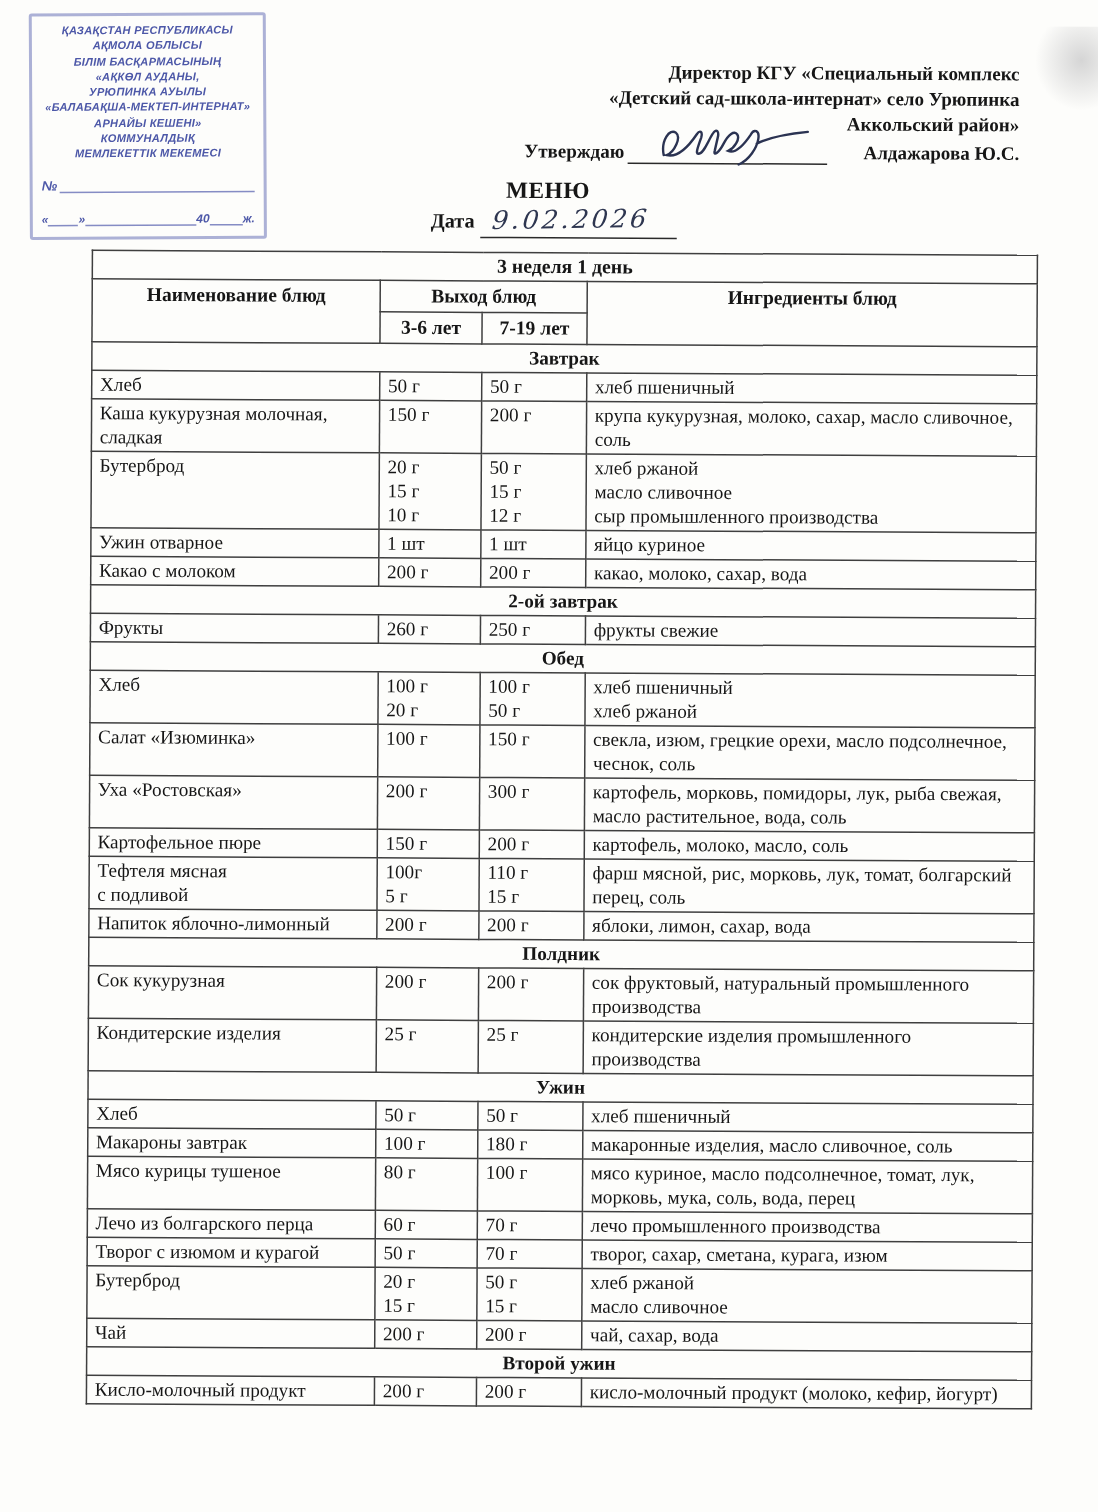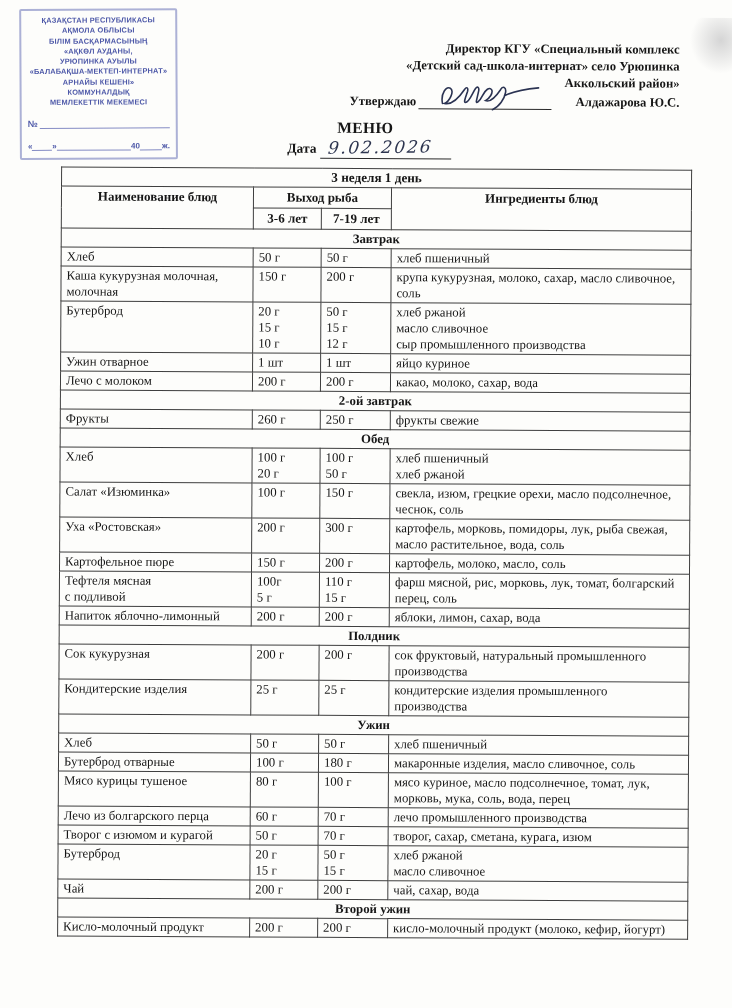--- a/index.html
+++ b/index.html
@@ -17,20 +17,21 @@
   .stamp{
     position:absolute;left:20px;top:10px;width:146px;
     padding:5px 4px 7px 4px;
     border:2px solid rgba(92,102,178,.5);
     border-radius:2px;
     transform:rotate(-.6deg);
     font-family:"Liberation Sans", sans-serif;
     font-weight:bold;
     color:#4d58a8;
     text-align:center;
+    font-style:italic;
   }
   .stamp-line{font-size:7.4px;line-height:10.3px;letter-spacing:.2px;}
   .stamp-no{display:flex;align-items:flex-end;margin-top:9px;font-size:9px;padding:0 2px;}
   .stamp-no .lbl{margin-right:2px;}
   .fill{flex:1;border-bottom:1px solid rgba(92,102,178,.75);height:10px;}
   .fill-fixed{border-bottom:1px solid rgba(92,102,178,.75);height:10px;display:inline-block;}
   .stamp-date{display:flex;align-items:flex-end;margin-top:11px;font-size:8px;padding:0 2px;}
   .stamp-date span{white-space:pre;}
 
   
@@ -153,21 +154,21 @@
           <col class="c2">
           <col class="c3">
           <col class="c4">
         </colgroup>
       <thead>
         <tr>
           <td colspan="4" class="wk">3 неделя  1 день</td>
         </tr>
         <tr>
           <th rowspan="2">Наименование блюд</th>
-          <th colspan="2">Выход рыба</th>
+          <th colspan="2">Выход блюд</th>
           <th rowspan="2">Ингредиенты блюд</th>
         </tr>
         <tr>
           <th>3-6 лет</th>
           <th>7-19 лет</th>
         </tr>
       </thead>
       <tbody>
           <tr>
             <td colspan="4" class="section-title">Завтрак</td>
@@ -182,21 +183,21 @@
             <td class="cell-portion">
               <div>50 г</div>
             </td>
             <td class="cell-ing">
               <div>хлеб пшеничный</div>
             </td>
           </tr>
           <tr>
             <td class="cell-name">
               <div>Каша кукурузная молочная,</div>
-              <div>молочная</div>
+              <div>сладкая</div>
             </td>
             <td class="cell-portion">
               <div>150 г</div>
             </td>
             <td class="cell-portion">
               <div>200 г</div>
             </td>
             <td class="cell-ing">
               <div>крупа кукурузная, молоко, сахар, масло сливочное, соль</div>
             </td>
@@ -230,21 +231,21 @@
             </td>
             <td class="cell-portion">
               <div>1 шт</div>
             </td>
             <td class="cell-ing">
               <div>яйцо куриное</div>
             </td>
           </tr>
           <tr>
             <td class="cell-name">
-              <div>Лечо с молоком</div>
+              <div>Какао с молоком</div>
             </td>
             <td class="cell-portion">
               <div>200 г</div>
             </td>
             <td class="cell-portion">
               <div>200 г</div>
             </td>
             <td class="cell-ing">
               <div>какао, молоко, сахар, вода</div>
             </td>
@@ -402,21 +403,21 @@
             </td>
             <td class="cell-portion">
               <div>50 г</div>
             </td>
             <td class="cell-ing">
               <div>хлеб пшеничный</div>
             </td>
           </tr>
           <tr>
             <td class="cell-name">
-              <div>Бутерброд отварные</div>
+              <div>Макароны завтрак</div>
             </td>
             <td class="cell-portion">
               <div>100 г</div>
             </td>
             <td class="cell-portion">
               <div>180 г</div>
             </td>
             <td class="cell-ing">
               <div>макаронные изделия, масло сливочное, соль</div>
             </td>

